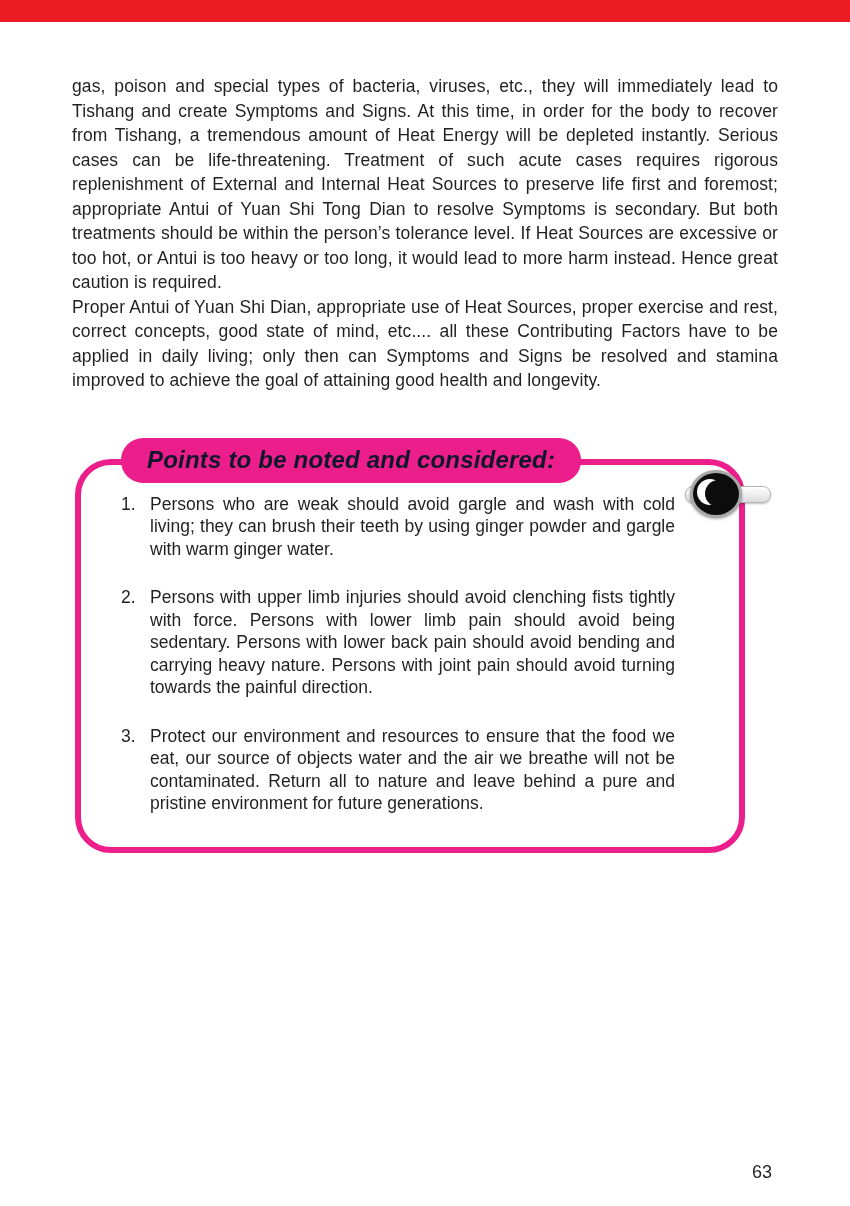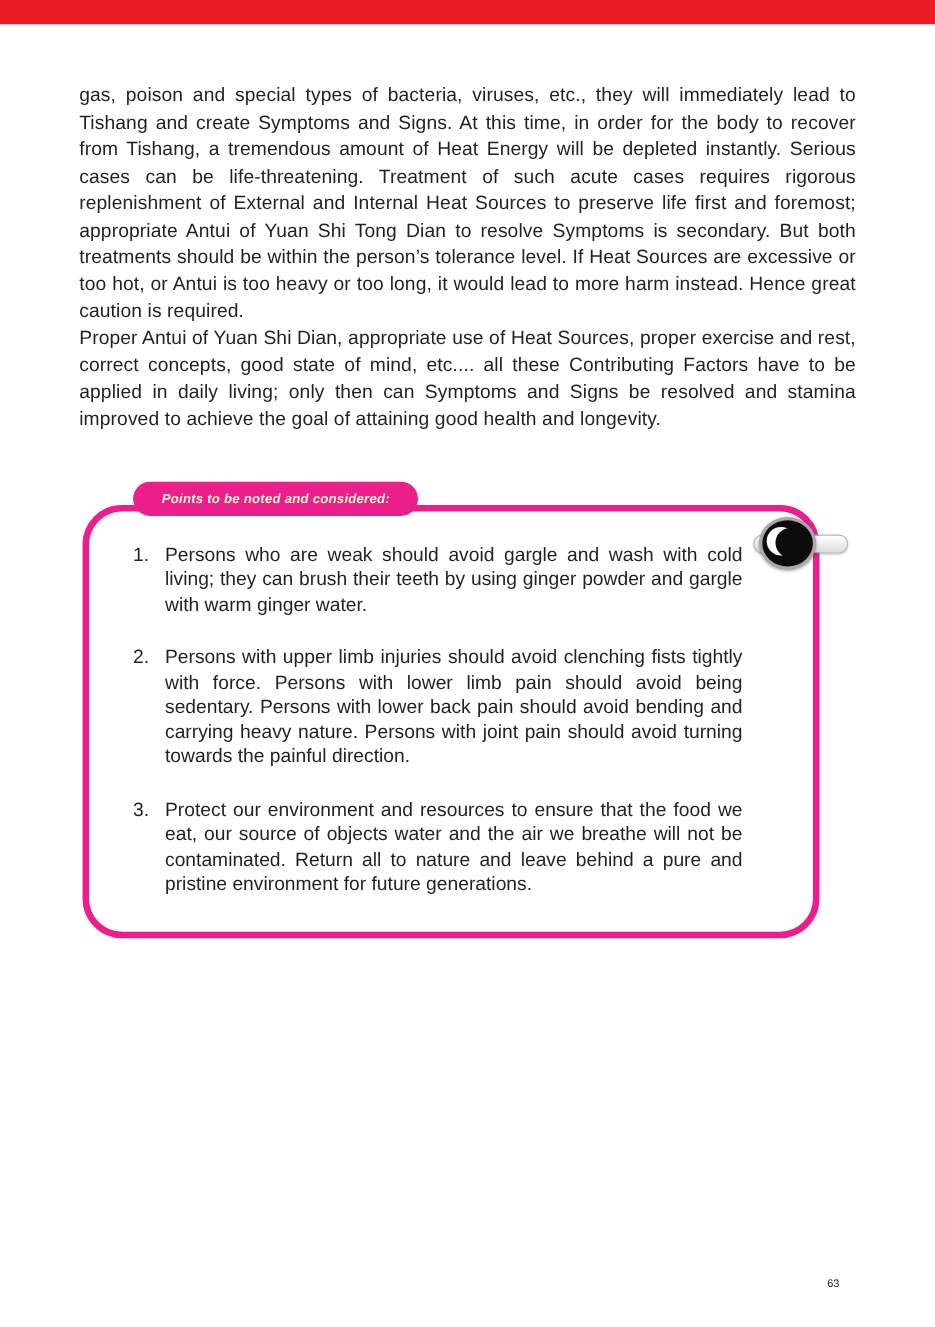--- a/index.html
+++ b/index.html
@@ -46,22 +46,22 @@
     border:6px solid #ec1e8c;
     border-radius:36px;
     background:#ffffff;
   }
   .notes-pill{
     position:absolute;
     top:-27px;left:40px;
     padding:8px 26px 9px 26px;
     background:#ec1e8c;
     border-radius:22px;
-    color:#fef9c3;
-    font-size:12px;
+    color:#0f172a;
+    font-size:24px;
     font-weight:bold;
     font-style:italic;
     letter-spacing:0.2px;
     white-space:nowrap;
     z-index:4;
   }
   .notes-list{
     padding:28px 64px 0 40px;
   }
   .note-item{
@@ -113,21 +113,21 @@
     content:"";
     position:absolute;
     left:12px;top:7px;
     width:27px;height:27px;
     background:#0c0c0c;
     border-radius:50%;
   }
   .page-number{
     position:absolute;
     left:752px;top:1162px;
-    font-size:10px;
+    font-size:18px;
     color:#231f20;
   }
 </style>
 </head>
 <body>
 
 <div class="page">
 
   <div class="top-bar"></div>
 

